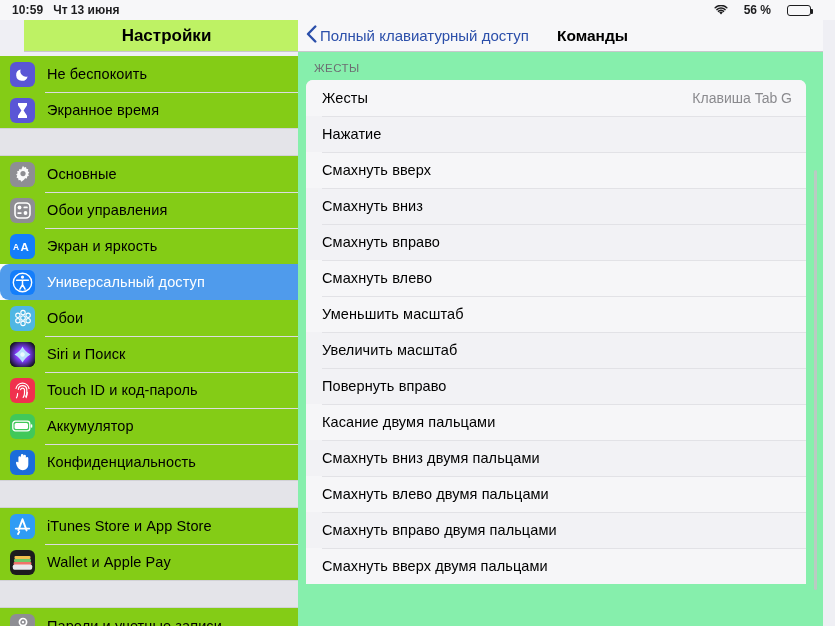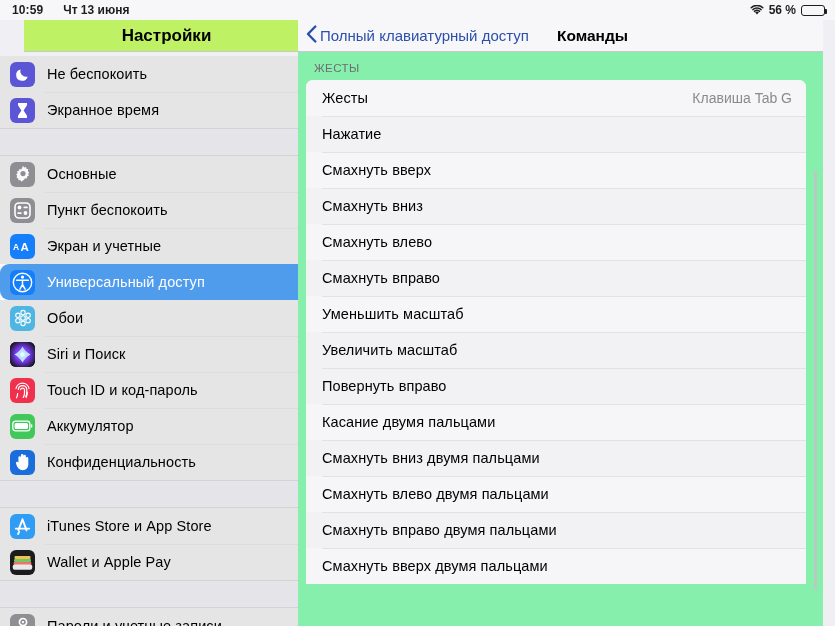--- a/index.html
+++ b/index.html
@@ -13,22 +13,22 @@
   #app { position: relative; width: 835px; height: 626px; background: #efeff4; }
 
   
   .statusbar {
     position: absolute; top: 0; left: 0; width: 835px; height: 20px;
     background: #f7f7f9;
     display: flex; align-items: center;
     font-size: 12px; font-weight: bold; color: #1d1d1f;
     z-index: 30;
   }
-  .sb-left { display: flex; align-items: center; gap: 20px; padding-left: 12px; }
-  .sb-right { margin-left: auto; display: flex; align-items: center; gap: 5px; padding-right: 10px; }
+  .sb-left { display: flex; align-items: center; gap: 10px; padding-left: 12px; }
+  .sb-right { margin-left: auto; display: flex; align-items: center; gap: 16px; padding-right: 24px; }
   .sb-time { letter-spacing: .1px; }
   .sb-date { font-weight: bold; }
   .wifi-icon { display: inline-block; width: 14px; height: 11px; position: relative; }
   .wifi-icon svg { display: block; }
   .sb-batt-pct { font-size: 12px; font-weight: bold; }
   .batt {
     width: 24px; height: 11px; border: 1.3px solid #1d1d1f; border-radius: 3px;
     position: relative; padding: 1.3px;
   }
   .batt::after {
@@ -52,21 +52,21 @@
   }
   .sidebar-title { font-size: 17px; font-weight: bold; color: #000; }
 
   .sb-group { background: #fbfbfd; }
   .sb-gap { height: 28px; background: #e4e4e9; border-top: 1px solid #d2d2d7; border-bottom: 1px solid #d2d2d7; }
   .sb-gap.first { border-top: none; }
 
   .sb-row {
     display: flex; align-items: center; gap: 12px;
     height: 36px; padding-left: 10px; padding-right: 8px;
-    background: #e5e5e5;
+    background: #84cc16;
     position: relative; cursor: default;
   }
   .sb-row + .sb-row::before {
     content: ""; position: absolute; top: 0; left: 45px; right: 0; height: 1px;
     background: #dcdce0;
   }
   .sb-row.selected { background: #4f9bec; border-radius: 9px; }
   .sb-row.selected + .sb-row::before { background: transparent; }
   .sb-row.selected::before { background: transparent !important; }
   .sb-label { font-size: 14.5px; color: #000; letter-spacing: .1px; white-space: nowrap; }
@@ -189,30 +189,30 @@
           <div class="sb-row">
             <span class="sb-icon" style="background: rgb(142, 142, 147);">
               <svg width="17" height="17" viewBox="0 0 17 17">
                 <rect x="1" y="1" width="15" height="15" rx="4" fill="none" stroke="white" stroke-width="1.6"></rect>
                 <circle cx="5.5" cy="5.5" r="1.9" fill="white"></circle>
                 <circle cx="11.5" cy="11" r="1.9" fill="white"></circle>
                 <rect x="9.4" y="4.6" width="4.4" height="1.7" rx="0.85" fill="white"></rect>
                 <rect x="3.3" y="10.2" width="4.4" height="1.7" rx="0.85" fill="white"></rect>
               </svg>
             </span>
-            <span class="sb-label">Пункт беспокоить</span>
+            <span class="sb-label">Обои управления</span>
           </div>
           <div class="sb-row">
             <span class="sb-icon" style="background: rgb(20, 126, 251);">
               <svg width="22" height="14" viewBox="0 0 22 14">
                 <text x="1" y="11" font-family="Liberation Sans, sans-serif" font-size="8.5" font-weight="bold" fill="white">A</text>
                 <text x="8.5" y="11.5" font-family="Liberation Sans, sans-serif" font-size="11.5" font-weight="bold" fill="white">A</text>
               </svg>
             </span>
-            <span class="sb-label">Экран и учетные</span>
+            <span class="sb-label">Экран и яркость</span>
           </div>
           <div class="sb-row selected">
             <span class="sb-icon" style="background: rgb(20, 126, 251);">
               <svg width="21" height="21" viewBox="0 0 21 21">
                 <circle cx="10.5" cy="10.5" r="9.2" fill="none" stroke="white" stroke-width="1.4"></circle>
                 <circle cx="10.5" cy="5.1" r="1.6" fill="white"></circle>
                 <path d="M4.6 8.2h11.8M10.5 8.2v4.4M10.5 12.6l-2.6 4.6M10.5 12.6l2.6 4.6" stroke="white" stroke-width="1.5" stroke-linecap="round" fill="none"></path>
               </svg>
             </span>
             <span class="sb-label">Универсальный доступ</span>
@@ -345,25 +345,25 @@
           </div>
           <div class="list-row alt">
             <span class="list-row-label">Нажатие</span>
           </div>
           <div class="list-row">
             <span class="list-row-label">Смахнуть вверх</span>
           </div>
           <div class="list-row alt">
             <span class="list-row-label">Смахнуть вниз</span>
           </div>
+          <div class="list-row alt">
+            <span class="list-row-label">Смахнуть вправо</span>
+          </div>
           <div class="list-row">
             <span class="list-row-label">Смахнуть влево</span>
-          </div>
-          <div class="list-row alt">
-            <span class="list-row-label">Смахнуть вправо</span>
           </div>
           <div class="list-row">
             <span class="list-row-label">Уменьшить масштаб</span>
           </div>
           <div class="list-row alt">
             <span class="list-row-label">Увеличить масштаб</span>
           </div>
           <div class="list-row alt">
             <span class="list-row-label">Повернуть вправо</span>
           </div>

